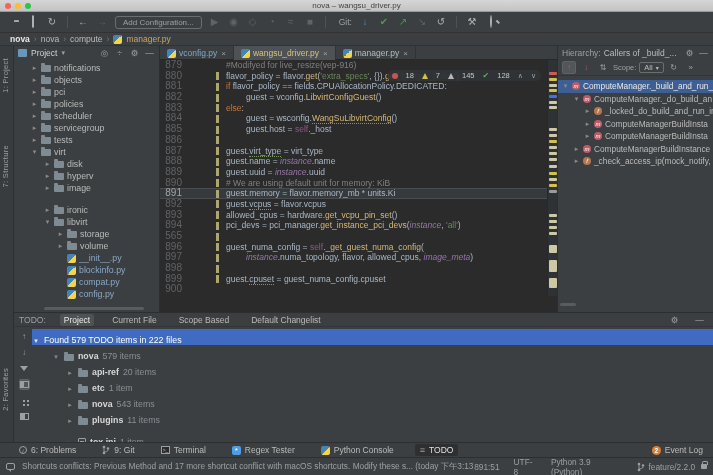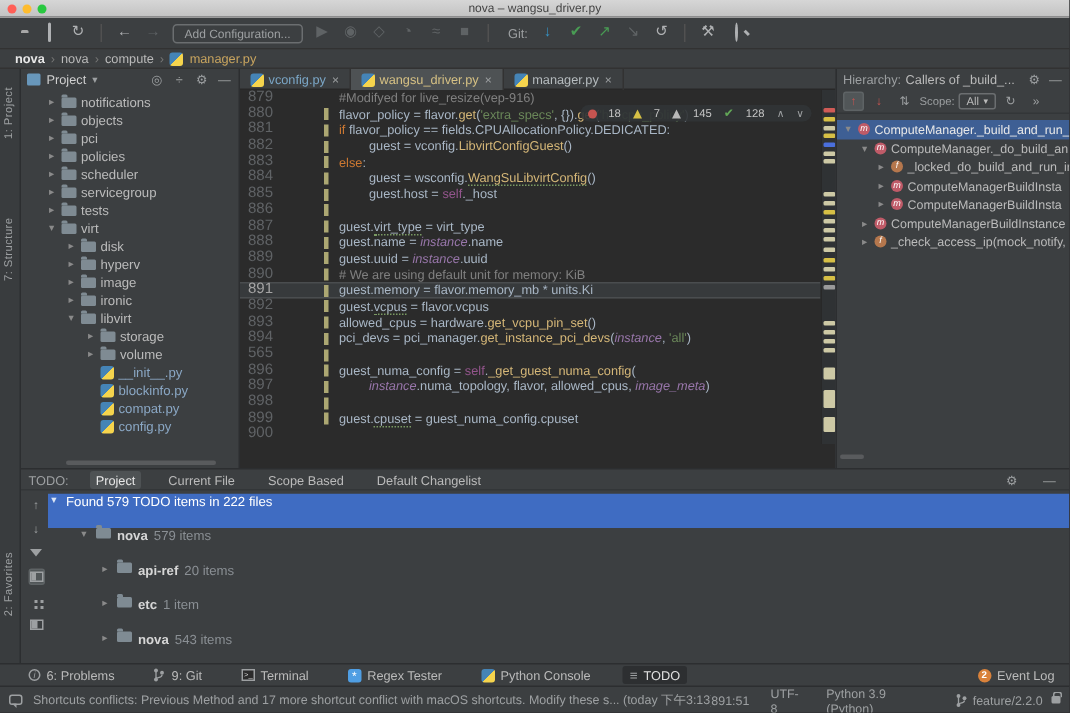--- a/index.html
+++ b/index.html
@@ -133,21 +133,21 @@
   .tico { width:11px; height:11px; display:flex; align-items:center; justify-content:center;
     font-size:8px; color:#9da0a2; border-radius:2px; }
   .tico.sel { background:#515658; border:1px solid #5e6365; }
   .funnel { width:0; height:0; border-left:4px solid transparent; border-right:4px solid transparent;
     border-top:5px solid #9da0a2; }
   .gridico { width:2px; height:2px; background:#9da0a2;
     box-shadow:4px 0 #9da0a2, 0 4px #9da0a2, 4px 4px #9da0a2; }
   .panelico { width:9px; height:7px; border:1px solid #9da0a2; }
   .panelico span { display:block; width:3px; height:5px; background:#9da0a2; }
   .todo-tree { position:absolute; left:18px; top:16px; right:0; bottom:0; overflow:hidden; }
-  .trow { height:23px; display:flex; align-items:flex-start; gap:4px; font-size:8.8px; white-space:nowrap; }
+  .trow { height:16px; display:flex; align-items:flex-end; gap:4px; font-size:8.8px; white-space:nowrap; }
   .trow.summary { background:#3f6cc2; color:#ffffff; }
   .trow .arr { width:8px; font-size:7px; color:#8a8a8a; text-align:center; }
   .trow.summary .arr { color:#dce6f5; }
   .trow .bold { font-weight:bold; color:#d6d6d6; }
   .trow .count { color:#8a8f94; }
   .fileico { width:8px; height:9px; border:1px solid #9da0a2; border-radius:1px; position:relative; flex:none; }
   .fileico:before { content:""; position:absolute; left:1px; top:2px; width:4px; height:1px;
     background:#9da0a2; box-shadow:0 2px #9da0a2; }
 
   
@@ -301,21 +301,21 @@
         <div class="ptrow" style="padding-left: 30px;">
           <span class="arr">▸</span>
           <span class="foldico"></span>
           <span class="plabel">hyperv</span>
         </div>
         <div class="ptrow" style="padding-left: 30px;">
           <span class="arr">▸</span>
           <span class="foldico"></span>
           <span class="plabel">image</span>
         </div>
-        <div class="ptrow" style="padding-left: 30px;">
+        <div class="ptrow" style="padding-left: 30px; margin-top: 10px;">
           <span class="arr">▸</span>
           <span class="foldico"></span>
           <span class="plabel">ironic</span>
         </div>
         <div class="ptrow" style="padding-left: 30px;">
           <span class="arr">▾</span>
           <span class="foldico"></span>
           <span class="plabel">libvirt</span>
         </div>
         <div class="ptrow" style="padding-left: 43px;">

